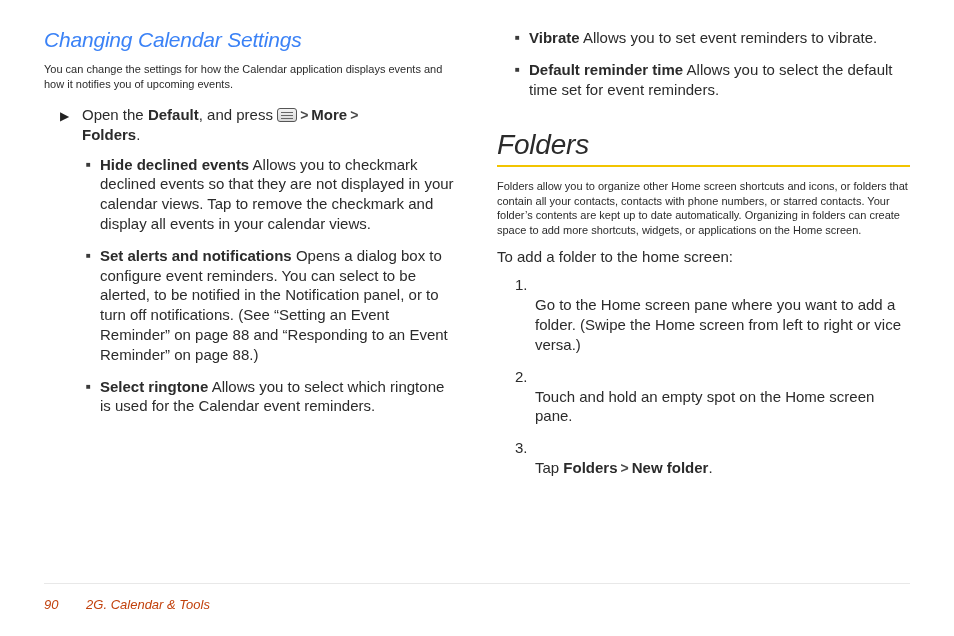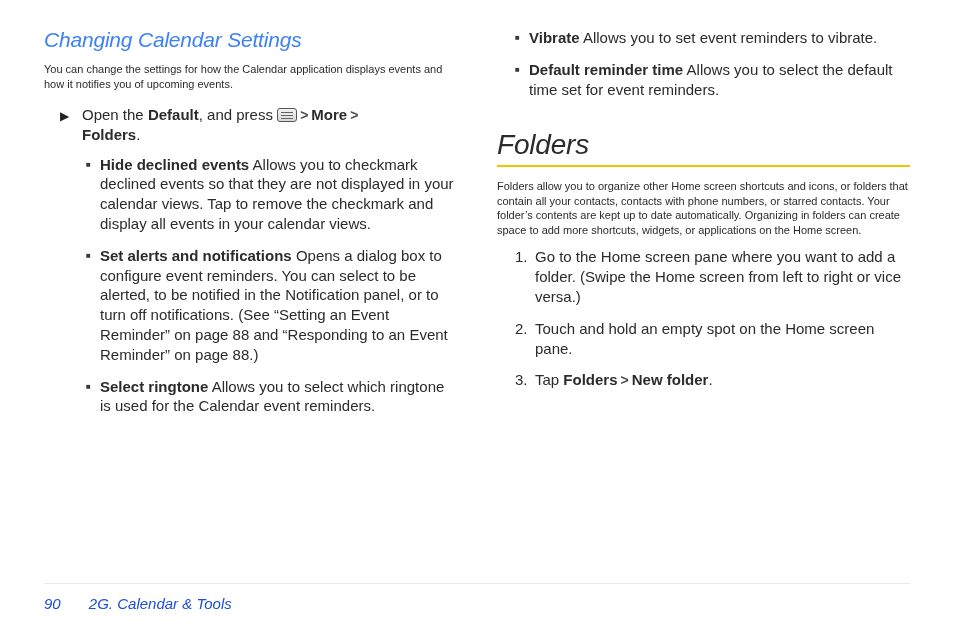--- a/index.html
+++ b/index.html
@@ -114,28 +114,28 @@
   .ol-item {
     display: flex;
     margin-bottom: 12px;
     font-size: 15px;
     line-height: 1.32;
   }
   .ol-item .num {
     width: 20px; flex: 0 0 20px;
     color: #2b2b2b;
   }
-  .ol-item .txt { flex: 1; }
+  .ol-item .txt { flex: 1; margin-top: 20px; }
   .footer {
     position: absolute;
     left: 44px;
     bottom: 24px;
-    font-size: 15px;
-    font-style: italic;
-    color: #1d4ed8;
+    font-size: 13px;
+    font-style: italic;
+    color: #c2410c;
   }
   .footer .pn {
     font-style: italic;
     margin-right: 24px;
   }
   .footer-rule{
     position:absolute;
     left:44px; right:44px;
     bottom:52px;
     height:1px;
@@ -182,20 +182,21 @@
       </div>
       <div class="sub-item">
         <span class="sq">■</span>
         <span class="txt"><b>Default reminder time</b><span> Allows you to select the default time set for event reminders.</span></span>
       </div>
     </div>
 
     <h2 class="section-head">Folders</h2>
     <div class="yellow-rule"></div>
     <p class="body">Folders allow you to organize other Home screen shortcuts and icons, or folders that contain all your contacts, contacts with phone numbers, or starred contacts. Your folder’s contents are kept up to date automatically. Organizing in folders can create space to add more shortcuts, widgets, or applications on the Home screen.</p>
+    <p class="lead">To add a folder to the home screen:</p>
 
     <div class="ol-steps">
       <div class="ol-item">
         <span class="num">1.</span>
         <span class="txt">Go to the Home screen pane where you want to add a folder. (Swipe the Home screen from left to right or vice versa.)</span>
       </div>
       <div class="ol-item">
         <span class="num">2.</span>
         <span class="txt">Touch and hold an empty spot on the Home screen pane.</span>
       </div>

